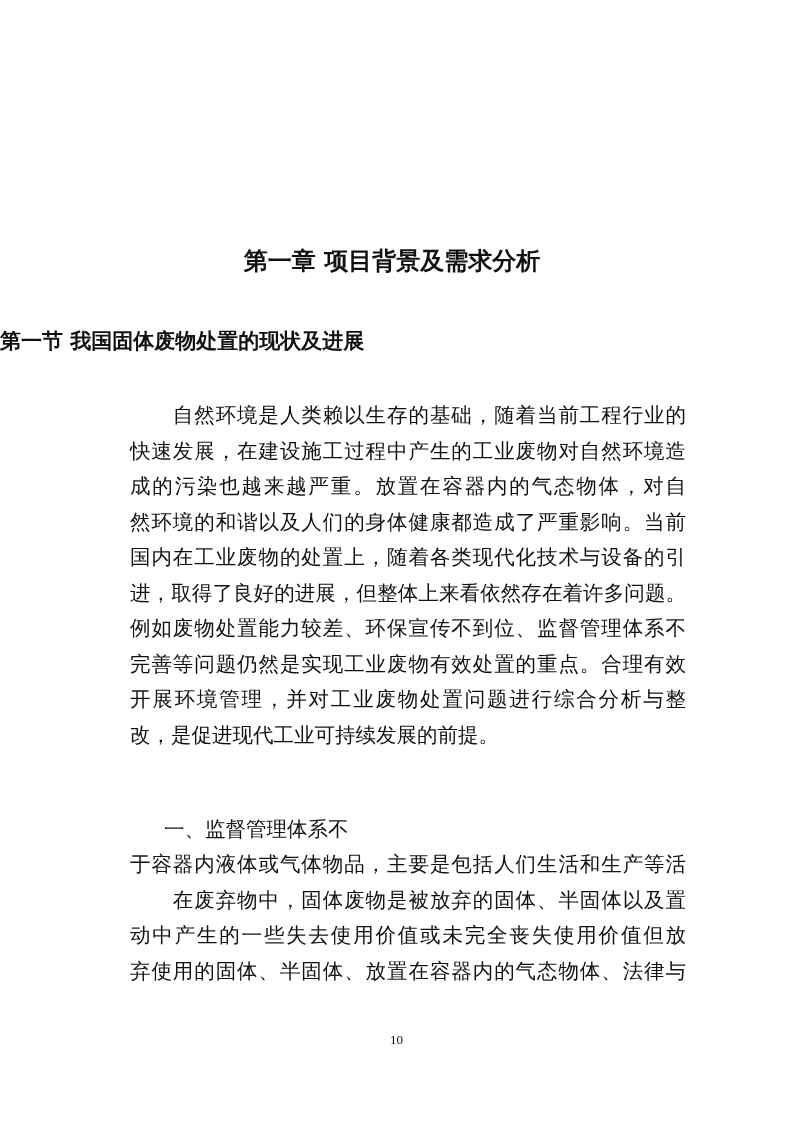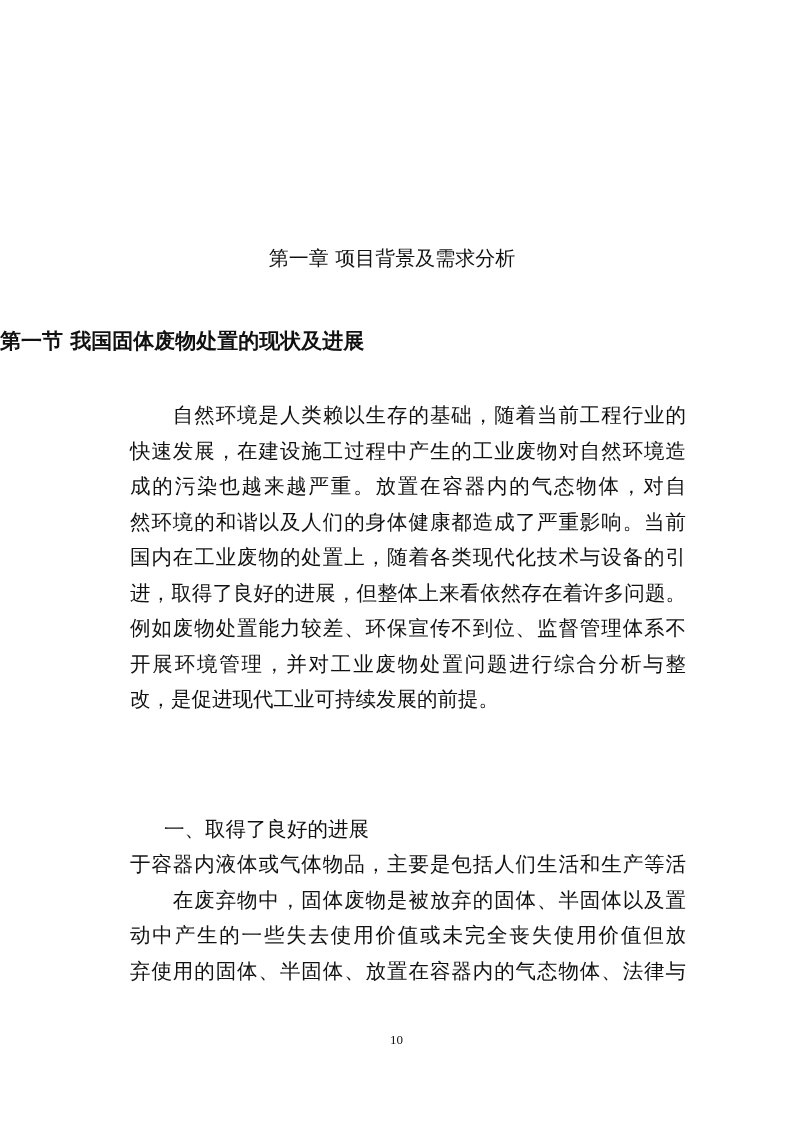--- a/index.html
+++ b/index.html
@@ -1,20 +1,20 @@
 <!DOCTYPE html>
 <html><head>
 <meta charset="utf-8">
 <style>
   html, body { margin: 0; padding: 0; background: #ffffff; }
   body { width: 793px; height: 1122px; position: relative; overflow: hidden;
          font-family: "DejaVu Serif", "Liberation Serif", serif; color: #111; }
   .chapter-title { position: absolute; top: 245px; left: 0; width: 784px; text-align: center;
-         font-family: "DejaVu Sans", "Liberation Sans", sans-serif; font-weight: normal;
-         font-size: 20px; letter-spacing: 0px; }
+         font-family: "DejaVu Sans", "Liberation Sans", sans-serif; font-weight: bold;
+         font-size: 24px; letter-spacing: 0px; }
   .section-title { position: absolute; top: 327px; left: 0; width: 793px; 
          font-family: "DejaVu Sans", "Liberation Sans", sans-serif; font-weight: bold;
          font-size: 21px; }
   .para { position: absolute; left: 130px; width: 556px; font-size: 20.5px;
           line-height: 35.5px; text-align: justify; text-align-last: left; }
   .line { display: block; white-space: nowrap; text-align: justify; text-align-last: justify; height: 35.5px; }
   .line.last { text-align-last: left; }
   .p1 { top: 398px; }
   .sub-heading { position: absolute; top: 812px; left: 164px; font-size: 20.5px; line-height: 35.5px; }
   .p2 { top: 847px; }
@@ -28,25 +28,26 @@
 <div class="section-title">第一节  我国固体废物处置的现状及进展</div>
 
 <div class="para p1">
   <span class="line">　　自然环境是人类赖以生存的基础，随着当前工程行业的</span>
   <span class="line">快速发展，在建设施工过程中产生的工业废物对自然环境造</span>
   <span class="line">成的污染也越来越严重。放置在容器内的气态物体，对自</span>
   <span class="line">然环境的和谐以及人们的身体健康都造成了严重影响。当前</span>
   <span class="line">国内在工业废物的处置上，随着各类现代化技术与设备的引</span>
   <span class="line">进，取得了良好的进展，但整体上来看依然存在着许多问题。</span>
   <span class="line">例如废物处置能力较差、环保宣传不到位、监督管理体系不</span>
+  <span class="line">完善等问题仍然是实现工业废物有效处置的重点。合理有效</span>
   <span class="line">开展环境管理，并对工业废物处置问题进行综合分析与整</span>
   <span class="line last">改，是促进现代工业可持续发展的前提。</span>
 </div>
 
-<div class="sub-heading">一、取得了良好的进展</div>
+<div class="sub-heading">一、监督管理体系不</div>
 
 <div class="para p2">
   <span class="line">于容器内液体或气体物品，主要是包括人们生活和生产等活</span>
   <span class="line">　　在废弃物中，固体废物是被放弃的固体、半固体以及置</span>
   <span class="line">动中产生的一些失去使用价值或未完全丧失使用价值但放</span>
   <span class="line">弃使用的固体、半固体、放置在容器内的气态物体、法律与</span>
 </div>
 
 <div class="page-number">10</div>
 

